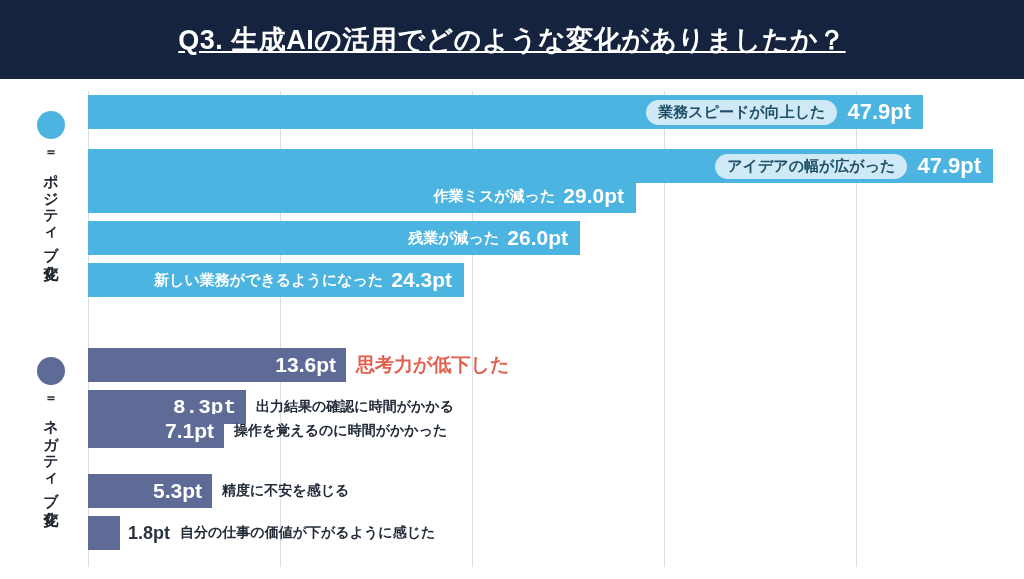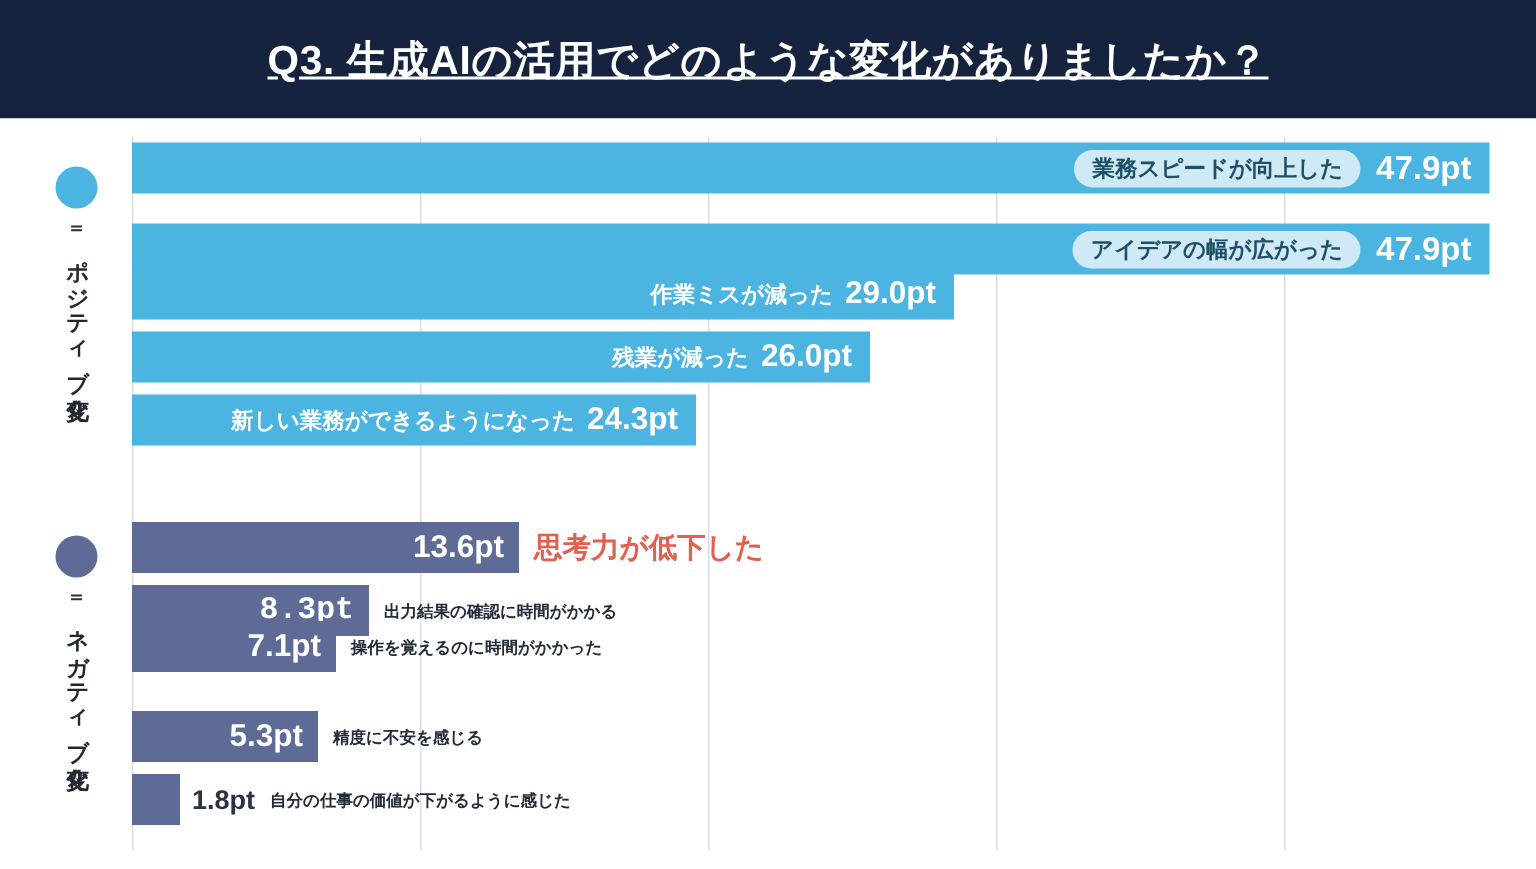--- a/index.html
+++ b/index.html
@@ -62,21 +62,21 @@
     font-size:15px;font-weight:bold;margin-right:10px;
   }
   .val{
     color:#ffffff;font-size:21px;font-weight:bold;white-space:nowrap;margin-right:12px;
   }
   .val.big{font-size:22px;}
   .val-outside{
     color:#2b3342;font-size:18px;font-weight:bold;white-space:nowrap;margin-left:8px;
   }
   .out-label{
-    font-size:11px;font-weight:bold;color:#222b38;white-space:nowrap;margin-left:10px;
+    font-size:14px;font-weight:bold;color:#222b38;white-space:nowrap;margin-left:10px;
   }
   .out-label.highlight{color:#e1604f;font-size:19px;font-weight:bold;}
   .neg-val{
     color:#ffffff;font-size:21px;font-weight:bold;white-space:nowrap;margin-right:10px;
   }
 </style>
 </head>
 <body>
 
 <div id="header">
@@ -91,21 +91,21 @@
   <div class="gridline" style="left:664px;"></div>
   <div class="gridline" style="left:856px;"></div>
 
   <div class="group-rail" style="top:32px;">
     <div class="group-dot" style="background:#4bb4e0;"></div>
     <div class="group-eq">＝</div>
     <div class="group-label">ポジティブ変化</div>
   </div>
 
   <div class="bar-row" style="top:16px;">
-    <div class="bar pos" style="width:905px;">
+    <div class="bar pos" style="width:835px;">
       <span class="inbar-label chip">業務スピードが向上した</span>
       <span class="val big">47.9pt</span>
     </div>
   </div>
 
   <div class="bar-row" style="top:70px;">
     <div class="bar pos" style="width:905px;">
       <span class="inbar-label chip">アイデアの幅が広がった</span>
       <span class="val big">47.9pt</span>
     </div>

